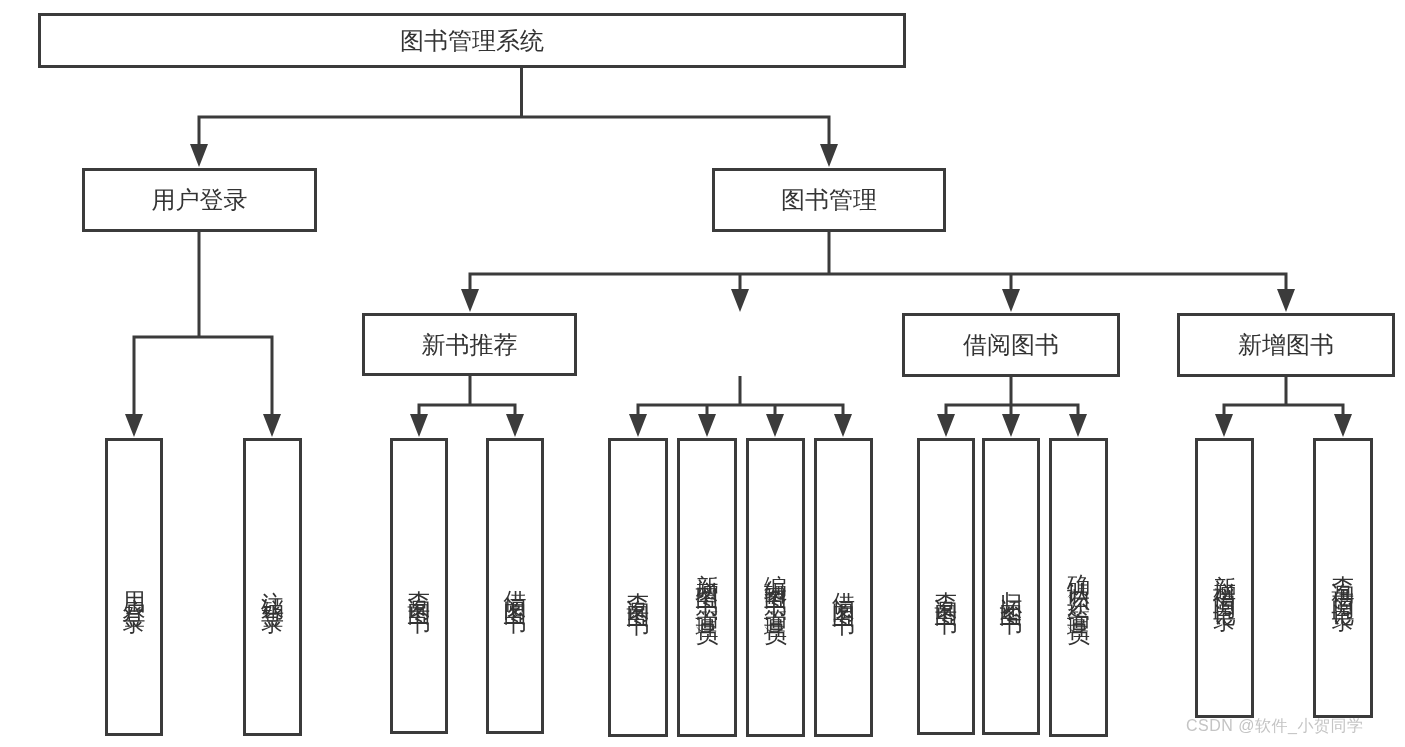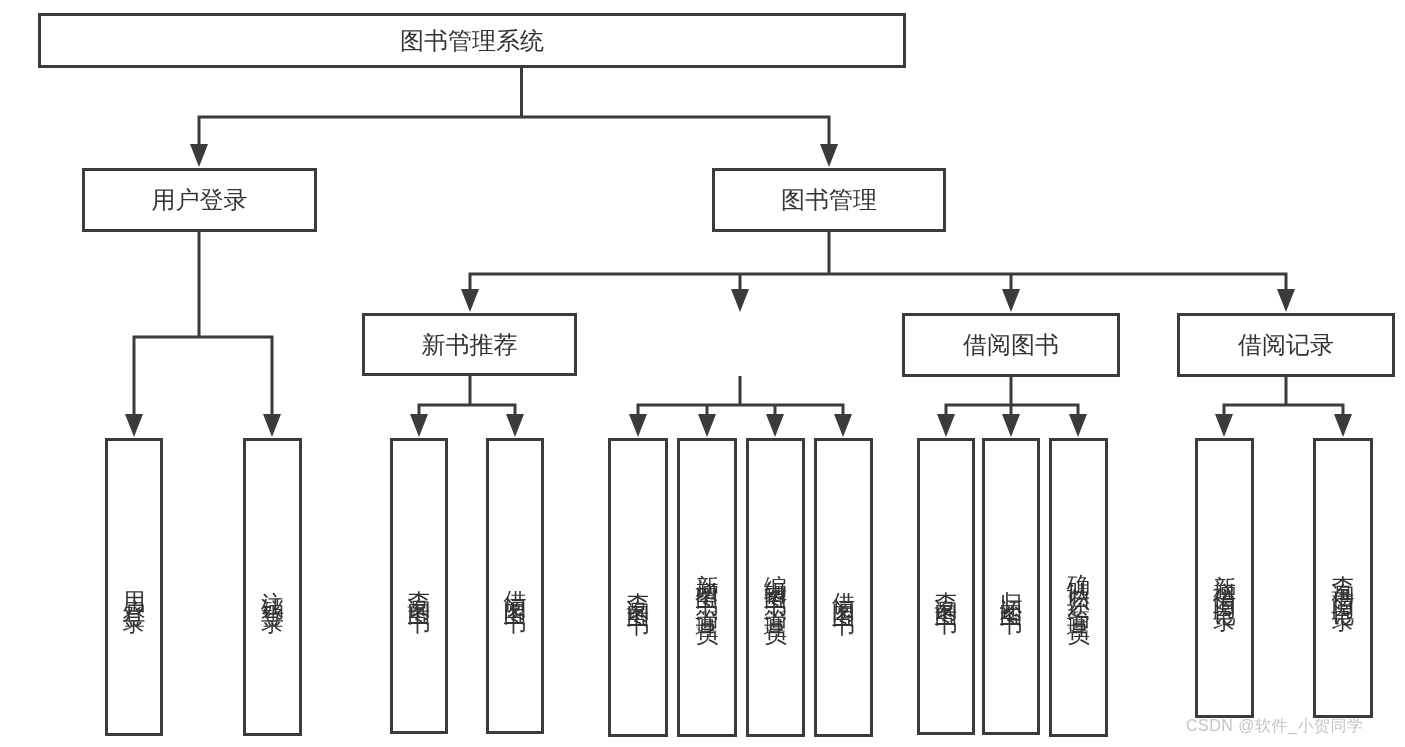--- a/index.html
+++ b/index.html
@@ -127,21 +127,21 @@
     <span class="lbl">新书推荐</span>
   </div>
 
   <div class="box" style="left:712px;top:168px;width:234px;height:64px">
     <span class="lbl">图书管理</span>
   </div>
   <div class="box" style="left:902px;top:313px;width:218px;height:64px">
     <span class="lbl">借阅图书</span>
   </div>
   <div class="box" style="left:1177px;top:313px;width:218px;height:64px">
-    <span class="lbl">借阅记录</span>
+    <span class="lbl">新增图书</span>
   </div>
 
   <div class="box v" style="left:105px;top:438px;width:58px;height:298px">
     <span class="lbl">用户登录</span>
   </div>
   <div class="box v" style="left:243px;top:438px;width:59px;height:298px">
     <span class="lbl">注销登录</span>
   </div>
 
   <div class="box v" style="left:390px;top:438px;width:58px;height:296px">

